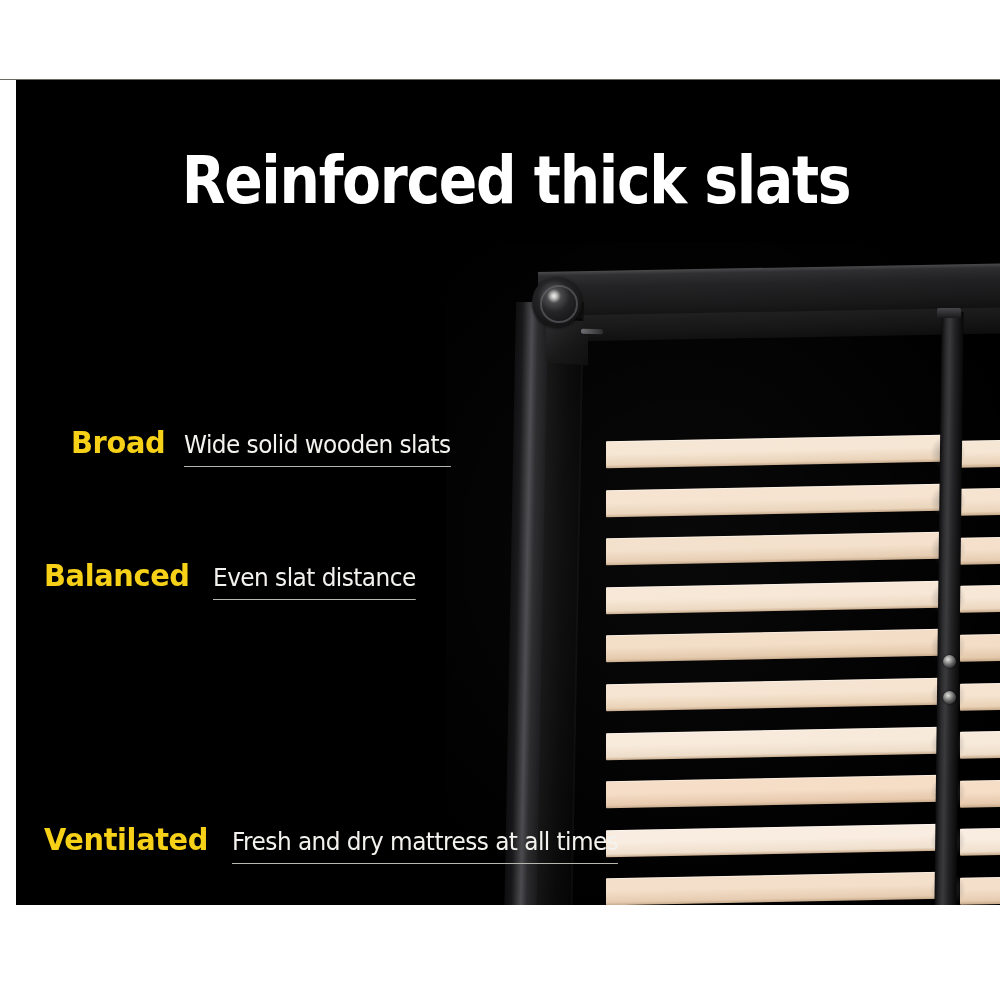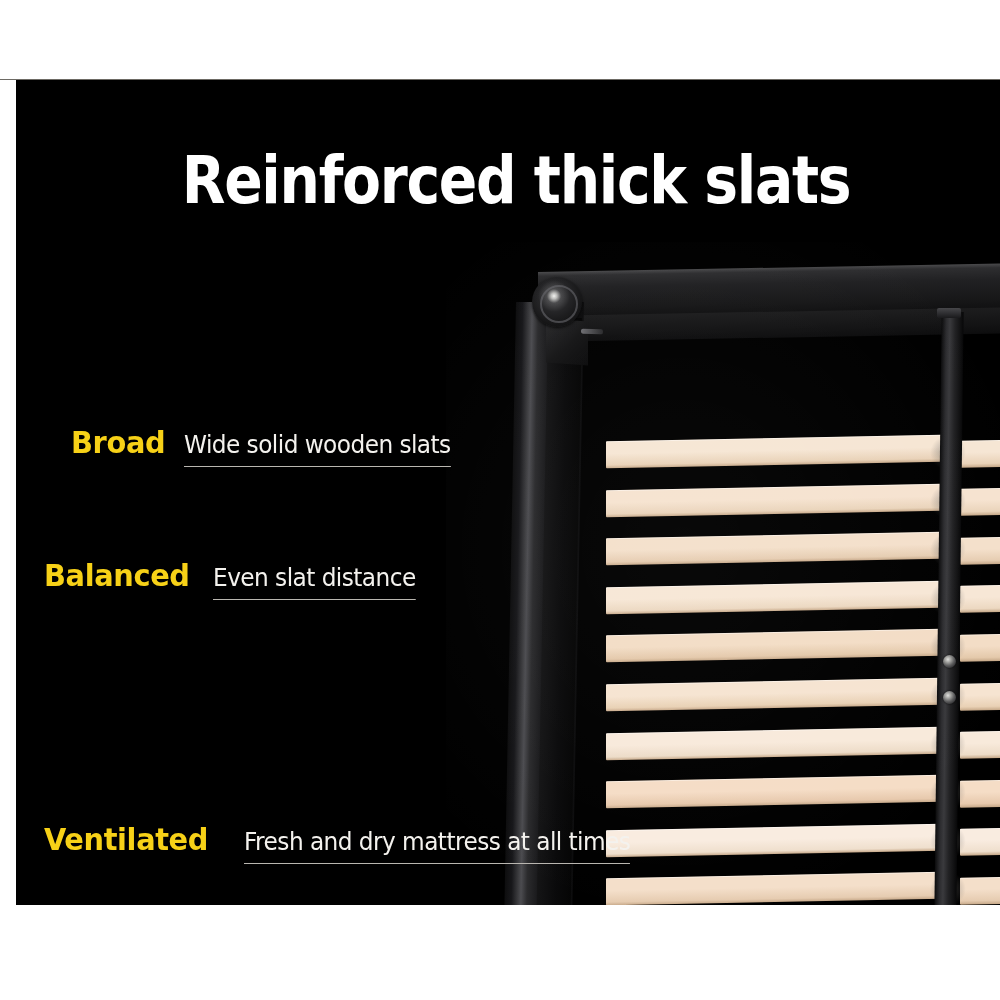--- a/index.html
+++ b/index.html
@@ -313,21 +313,21 @@
       <span class="feat-key">Broad</span>
       <span class="feat-val">Wide solid wooden slats</span>
     </div>
 
     <div class="feature" style="left:28px; top:477px;">
       <span class="feat-key">Balanced</span>
       <span class="feat-val">Even slat distance</span>
     </div>
 
 
-    <div class="feature" style="left:28px; top:741px;gap:12px;">
+    <div class="feature" style="left:28px; top:741px;">
       <span class="feat-key">Ventilated</span>
       <span class="feat-val">Fresh and dry mattress at all times</span>
     </div>
 
   </div>
 
   <div class="panel-hairline" style="top:79px;"></div>
   <div class="panel-hairline" style="top:905px;"></div>
   <div class="band" id="band-bottom"></div>
 

